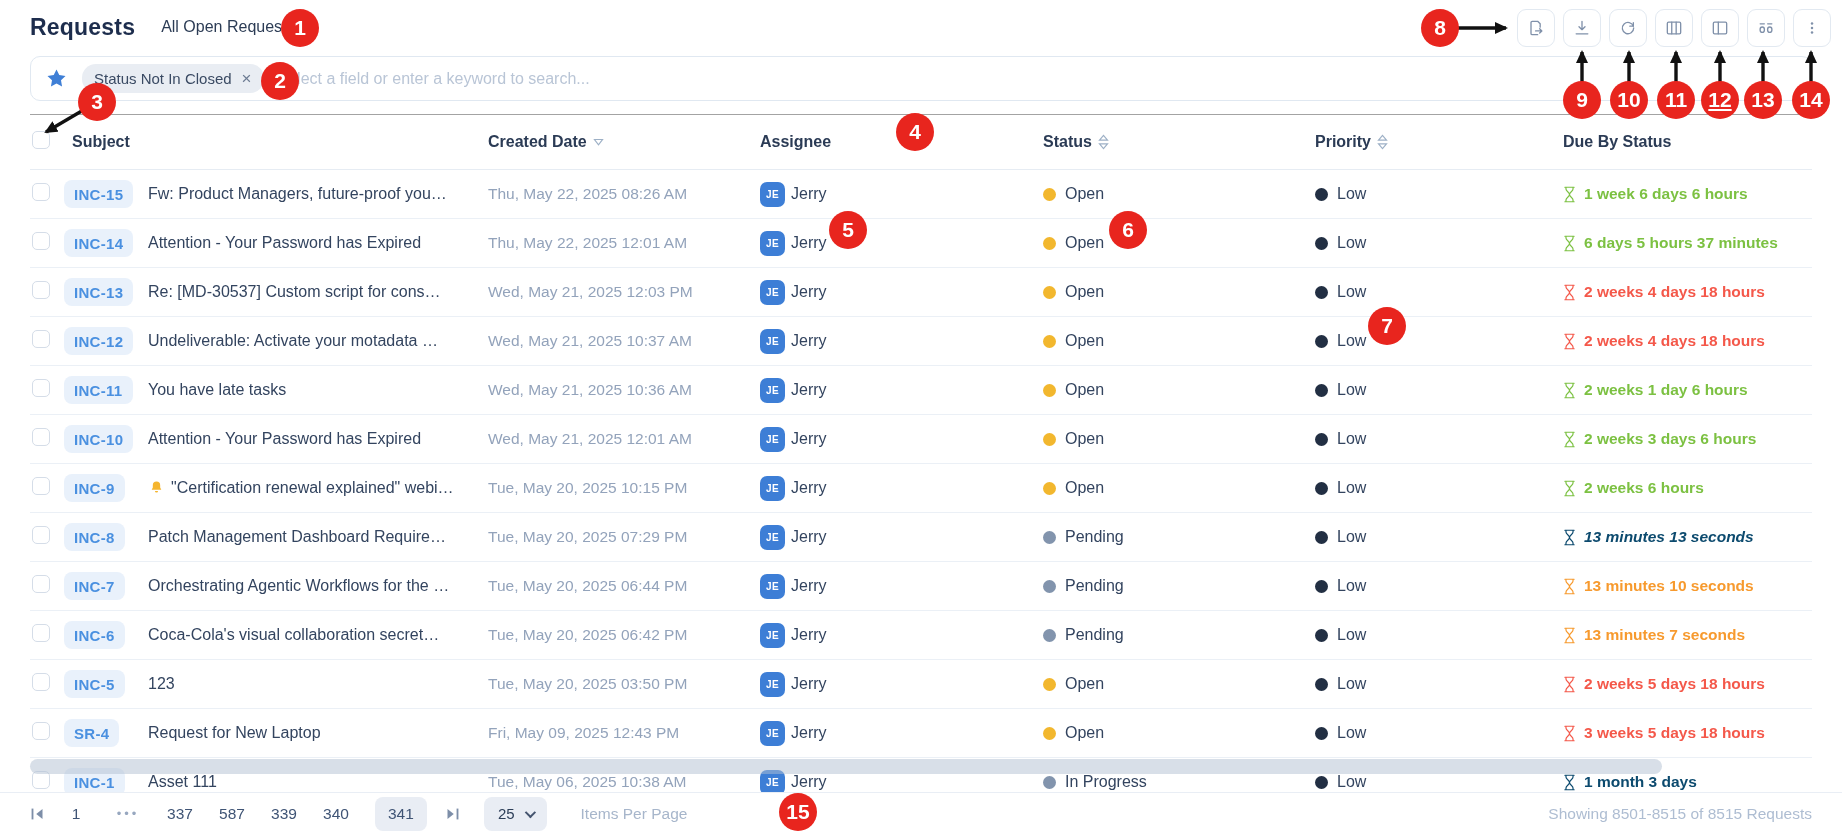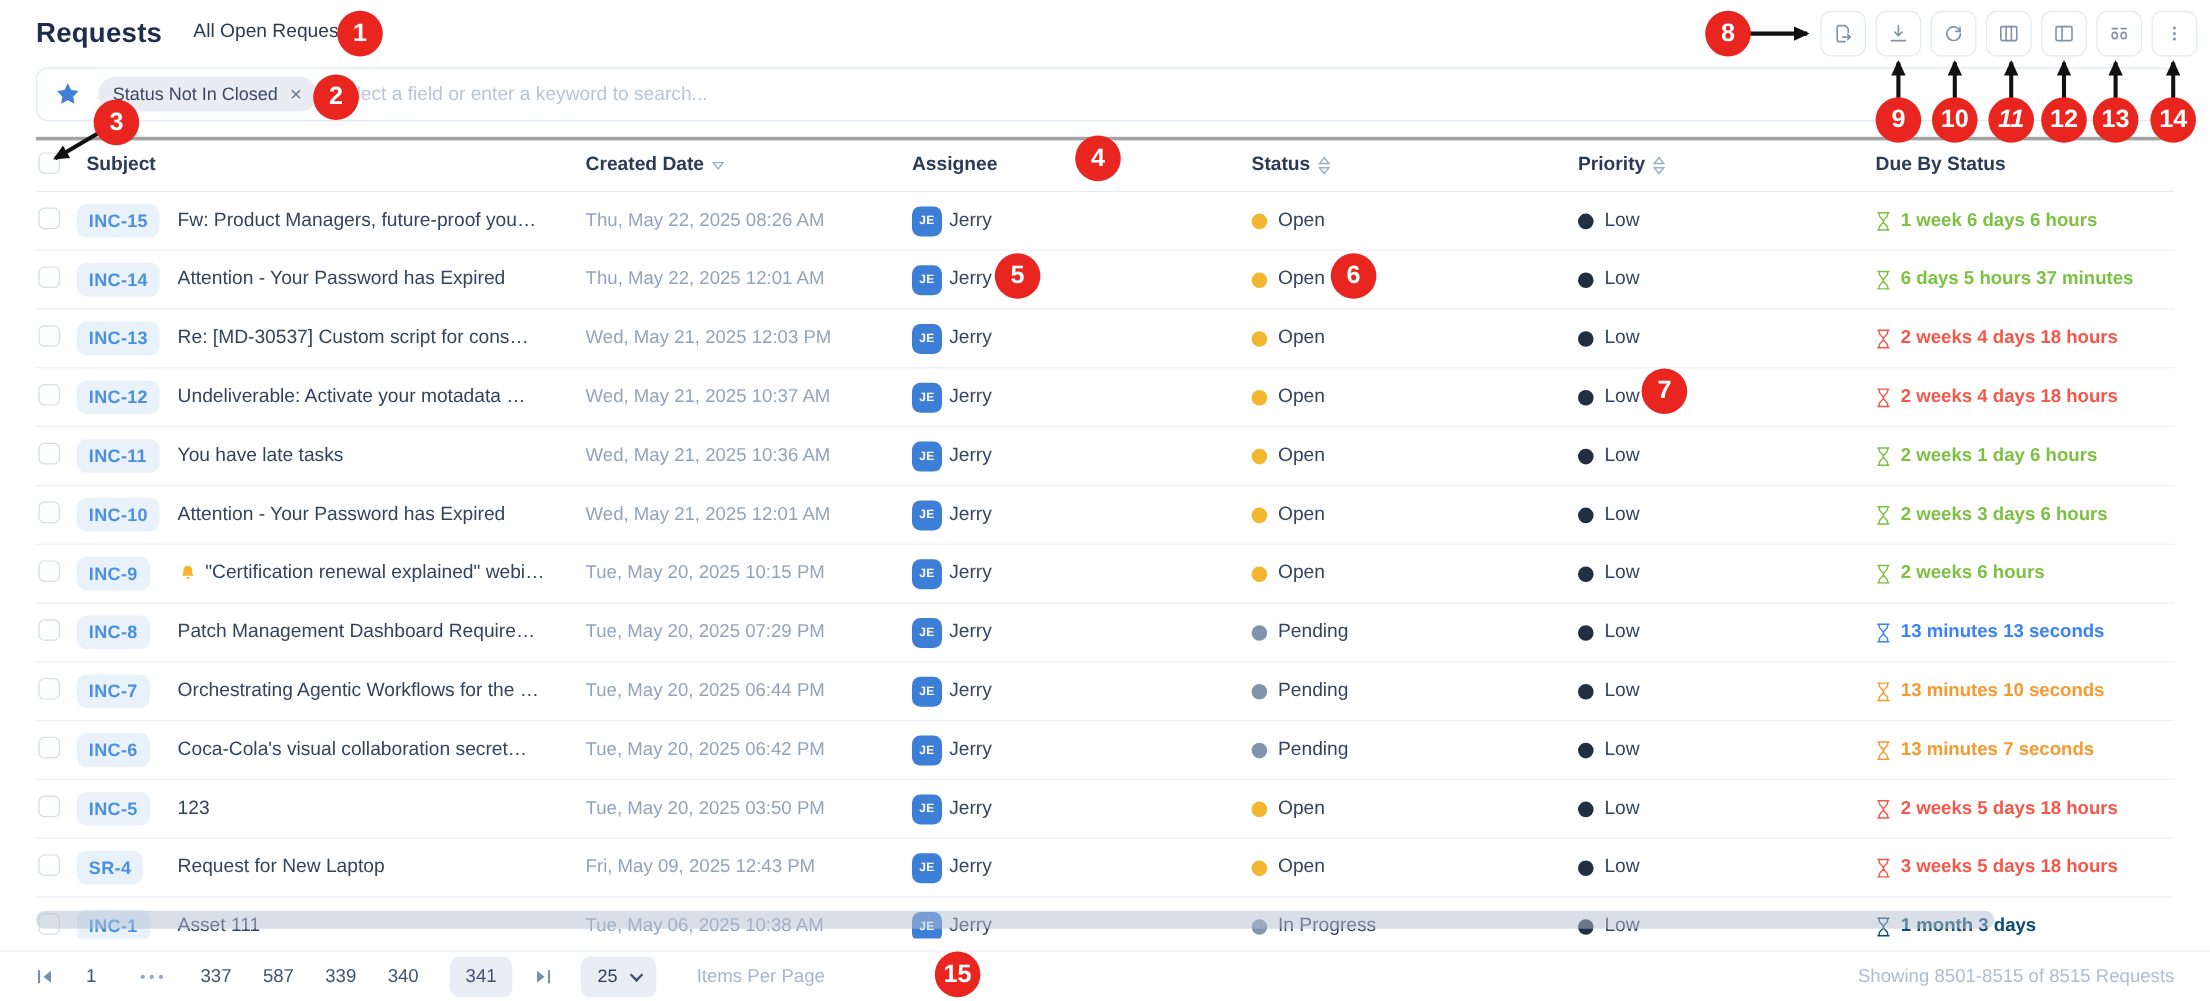--- a/index.html
+++ b/index.html
@@ -30,21 +30,21 @@
     height:29px; padding:0 12px; font-size:15px; color:#3a4a63; white-space:nowrap; }
   .chip-x { font-size:17px; color:#6b7a92; cursor:pointer; line-height:1; }
   .search-input { flex:1; border:none; outline:none; margin-left:14px; font-size:16px;
     font-family:"Liberation Sans", sans-serif; color:#33445f; background:transparent; }
   .search-input::placeholder { color:#b9c5d6; }
 
   
   .table { position:absolute; top:114px; left:30px; width:1782px; }
   .grid { display:grid; grid-template-columns:34px 84px 340px 272px 283px 272px 248px 1fr;
     align-items:center; }
-  .thead { height:46px; border-top:3px solid #a3a3a3; border-bottom:1px solid #e6ecf3;
+  .thead { height:56px; border-top:1px solid #a3a3a3; border-bottom:1px solid #e6ecf3;
     font-size:16px; font-weight:700; color:#2b3b55; }
   .th { display:flex; align-items:center; gap:6px; }
   .sort svg { display:block; }
   .rows { height:622px; overflow:hidden; }
   .trow { height:49px; border-bottom:1px solid #ebf0f6; cursor:pointer; }
   .checkbox { width:18px; height:18px; border:1.5px solid #d5dde8; border-radius:5px;
     background:#fff; display:inline-block; margin-left:2px; }
   .idchip { display:inline-flex; align-items:center; height:28px; padding:0 10px;
     background:#e9f1fb; border-radius:8px; color:#4a90e0; font-size:15px; font-weight:700;
     letter-spacing:.3px; }
@@ -410,21 +410,21 @@
       <span class="aname">Jerry</span>
     </div>
     <div class="c-status">
       <span class="dot" style="background: rgb(130, 148, 173);"></span>
       <span class="sname">Pending</span>
     </div>
     <div class="c-priority">
       <span class="dot" style="background: rgb(34, 47, 67);"></span>
       <span class="pname">Low</span>
     </div>
-    <div class="c-due" style="color: #3b82f6;">
+    <div class="c-due" style="color: #0c4a6e; font-style: italic;">
       <svg width="13" height="17" viewBox="0 0 14 18">
             <path d="M2 1.2h10M2 16.8h10M3.2 1.2v2c0 2.4 3.8 3.4 3.8 5.8 0 2.4-3.8 3.4-3.8 5.8v2M10.8 1.2v2c0 2.4-3.8 3.4-3.8 5.8 0 2.4 3.8 3.4 3.8 5.8v2" stroke="currentColor" fill="none" stroke-width="1.3" stroke-linecap="round"></path>
           </svg>
       <span class="due-text">13 minutes 13 seconds</span>
     </div>
   </div>
 
   <div class="grid trow">
     <div><span class="checkbox"></span></div>
     <div><span class="idchip">INC-7</span></div>
@@ -620,18 +620,18 @@
 <div class="badge" style="left: 281px; top: 9px;">1</div>
     <div class="badge" style="left: 261px; top: 62px;">2</div>
     <div class="badge" style="left: 78px; top: 83px;">3</div>
     <div class="badge" style="left: 896px; top: 113px;">4</div>
     <div class="badge" style="left: 829px; top: 211px;">5</div>
     <div class="badge" style="left: 1109px; top: 211px;">6</div>
     <div class="badge" style="left: 1368px; top: 307px;">7</div>
     <div class="badge" style="left: 1421px; top: 9px;">8</div>
     <div class="badge" style="left: 1563px; top: 81px;">9</div>
     <div class="badge" style="left: 1610px; top: 81px;">10</div>
-    <div class="badge" style="left: 1657px; top: 81px; font-style: italic;">11</div>
-    <div class="badge" style="left: 1701px; top: 81px;">12</div>
+    <div class="badge" style="left: 1657px; top: 81px;">11</div>
+    <div class="badge" style="left: 1701px; top: 81px; text-decoration: underline;">12</div>
     <div class="badge" style="left: 1744px; top: 81px;">13</div>
     <div class="badge" style="left: 1792px; top: 81px;">14</div>
     <div class="badge" style="left: 779px; top: 793px;">15</div>
   </div>
 
 </body></html>

